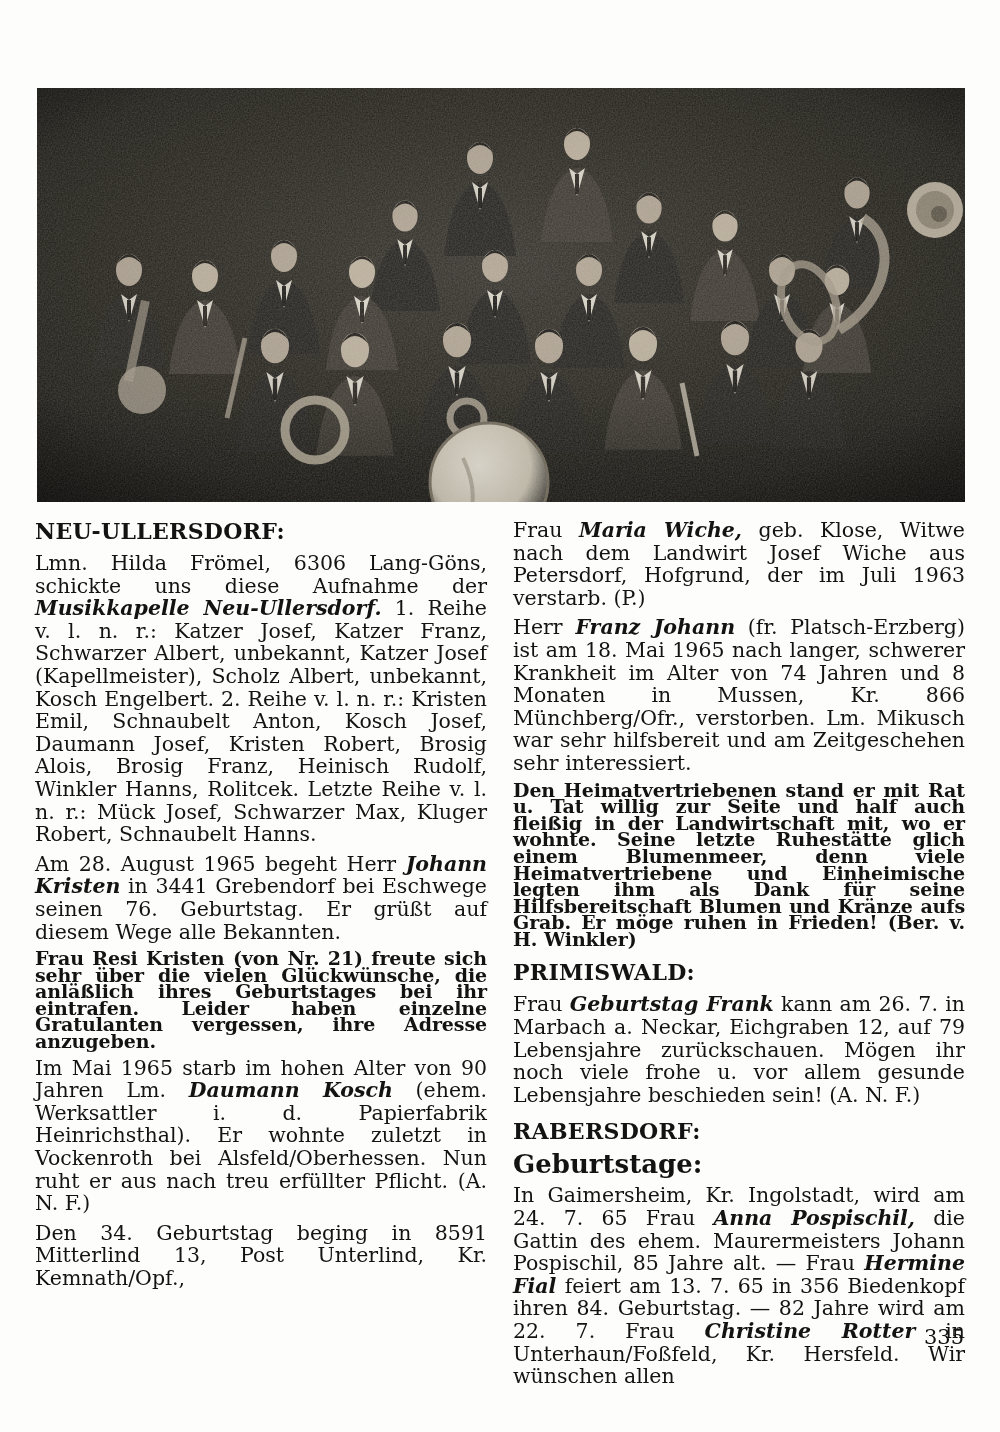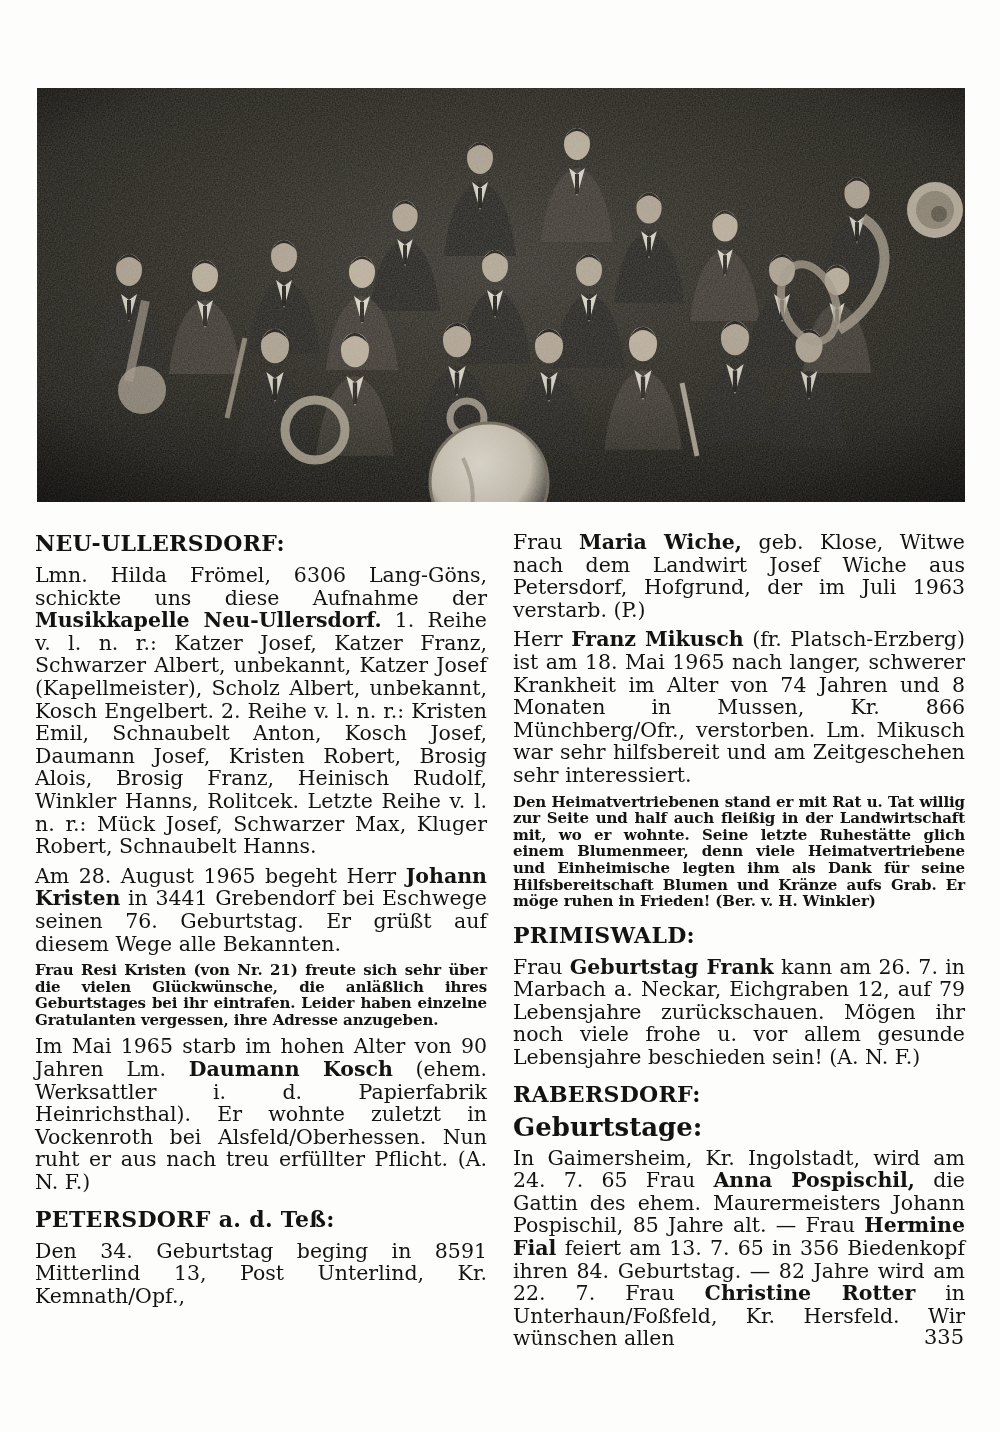--- a/index.html
+++ b/index.html
@@ -10,33 +10,33 @@
   figure.photo{
     position:absolute;left:37px;top:88px;width:928px;height:414px;margin:0;padding:0;
     background:#1a1917;
   }
   figure.photo svg{display:block;width:928px;height:414px;}
   .columns{
     position:absolute;left:35px;top:519px;width:930px;
     display:flex;gap:26px;align-items:flex-start;
   }
   .col{width:452px;}
-  .col > :first-child{margin-top:12px;}
+  .col > :first-child{margin-top:0;}
   h2.heading{
     font-size:22px;line-height:25px;font-weight:bold;margin:13px 0 8px;
     letter-spacing:.3px;
   }
   h3.subheading{font-size:26px;line-height:24px;font-weight:bold;margin:3px 0 8px;}
   p.body{
     font-size:20.5px;line-height:22.6px;text-align:justify;margin:0 0 7px;
     overflow-wrap:break-word;hyphens:auto;
   }
-  p.body b{font-weight:bold;}
+  p.body b{font-weight:bold;font-style:italic;}
   p.small{
-    font-size:15px;line-height:16.6px;font-weight:bold;text-align:justify;
+    font-size:19px;line-height:16.6px;font-weight:bold;text-align:justify;
     margin:0 0 7px;letter-spacing:-0.1px;overflow-wrap:break-word;hyphens:auto;
   }
   .page-number{position:absolute;top:1325px;right:36px;font-size:21px;line-height:24px;text-align:right;}
 </style>
 </head>
 <body>
 
 <div class="page">
 
   <figure class="photo">
@@ -130,26 +130,25 @@
     </svg>
   </figure>
 
   <div class="columns">
     <div class="col" id="col-left">
         <h2 class="heading">NEU-ULLERSDORF:</h2>
         <p class="body">Lmn. Hilda Frömel, 6306 Lang-Göns, schickte uns diese Aufnahme der <b>Musikkapelle Neu-Ullersdorf.</b> 1. Reihe v. l. n. r.: Katzer Josef, Katzer Franz, Schwarzer Albert, unbekannt, Katzer Josef (Kapellmeister), Scholz Albert, unbekannt, Kosch Engelbert. 2. Reihe v. l. n. r.: Kristen Emil, Schnaubelt Anton, Kosch Josef, Daumann Josef, Kristen Robert, Brosig Alois, Brosig Franz, Heinisch Rudolf, Winkler Hanns, Rolitcek. Letzte Reihe v. l. n. r.: Mück Josef, Schwarzer Max, Kluger Robert, Schnaubelt Hanns.</p>
         <p class="body">Am 28. August 1965 begeht Herr <b>Johann Kristen</b> in 3441 Grebendorf bei Eschwege seinen 76. Geburtstag. Er grüßt auf diesem Wege alle Bekannten.</p>
         <p class="small">Frau Resi Kristen (von Nr. 21) freute sich sehr über die vielen Glückwünsche, die anläßlich ihres Geburtstages bei ihr eintrafen. Leider haben einzelne Gratulanten vergessen, ihre Adresse anzugeben.</p>
         <p class="body">Im Mai 1965 starb im hohen Alter von 90 Jahren Lm. <b>Daumann Kosch</b> (ehem. Werksattler i. d. Papierfabrik Heinrichsthal). Er wohnte zuletzt in Vockenroth bei Alsfeld/Oberhessen. Nun ruht er aus nach treu erfüllter Pflicht. (A. N. F.)</p>
-        <h2 class="heading">PETERSDORF a. d. Teß:</h2>
         <p class="body">Den 34. Geburtstag beging in 8591 Mitterlind 13, Post Unterlind, Kr. Kemnath/Opf.,</p>
       </div>
     <div class="col" id="col-right">
         <p class="body">Frau <b>Maria Wiche,</b> geb. Klose, Witwe nach dem Landwirt Josef Wiche aus Petersdorf, Hofgrund, der im Juli 1963 verstarb. (P.)</p>
-        <p class="body">Herr <b>Franz Mikusch</b> (fr. Platsch-Erzberg) ist am 18. Mai 1965 nach langer, schwerer Krankheit im Alter von 74 Jahren und 8 Monaten in Mussen, Kr. 866 Münchberg/Ofr., verstorben. Lm. Mikusch war sehr hilfsbereit und am Zeitgeschehen sehr interessiert.</p>
+        <p class="body">Herr <b>Franz Johann</b> (fr. Platsch-Erzberg) ist am 18. Mai 1965 nach langer, schwerer Krankheit im Alter von 74 Jahren und 8 Monaten in Mussen, Kr. 866 Münchberg/Ofr., verstorben. Lm. Mikusch war sehr hilfsbereit und am Zeitgeschehen sehr interessiert.</p>
         <p class="small">Den Heimatvertriebenen stand er mit Rat u. Tat willig zur Seite und half auch fleißig in der Landwirtschaft mit, wo er wohnte. Seine letzte Ruhestätte glich einem Blumenmeer, denn viele Heimatvertriebene und Einheimische legten ihm als Dank für seine Hilfsbereitschaft Blumen und Kränze aufs Grab. Er möge ruhen in Frieden! (Ber. v. H. Winkler)</p>
         <h2 class="heading">PRIMISWALD:</h2>
         <p class="body">Frau <b>Geburtstag Frank</b> kann am 26. 7. in Marbach a. Neckar, Eichgraben 12, auf 79 Lebensjahre zurückschauen. Mögen ihr noch viele frohe u. vor allem gesunde Lebensjahre beschieden sein! (A. N. F.)</p>
         <h2 class="heading">RABERSDORF:</h2>
         <h3 class="subheading">Geburtstage:</h3>
         <p class="body">In Gaimersheim, Kr. Ingolstadt, wird am 24. 7. 65 Frau <b>Anna Pospischil,</b> die Gattin des ehem. Maurermeisters Johann Pospischil, 85 Jahre alt. — Frau <b>Hermine Fial</b> feiert am 13. 7. 65 in 356 Biedenkopf ihren 84. Geburtstag. — 82 Jahre wird am 22. 7. Frau <b>Christine Rotter</b> in Unterhaun/Foßfeld, Kr. Hersfeld. Wir wünschen allen</p>
       </div>
   </div>
 
   <div class="page-number">335</div>

